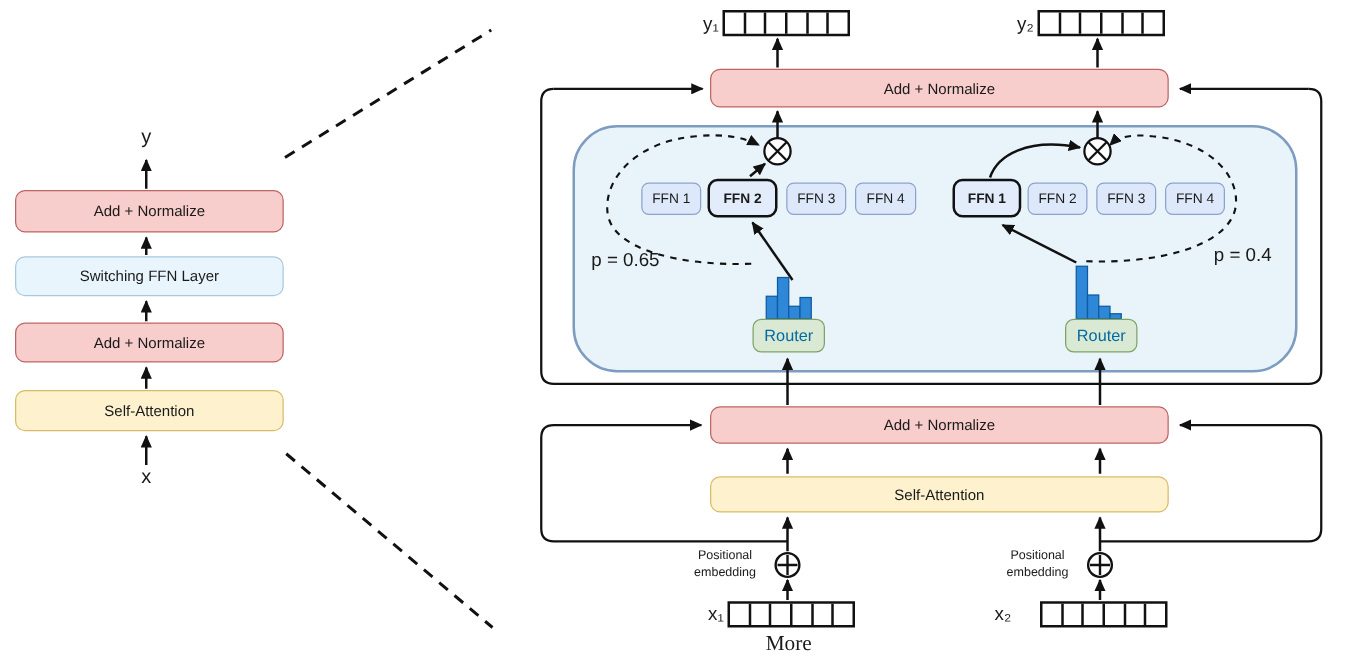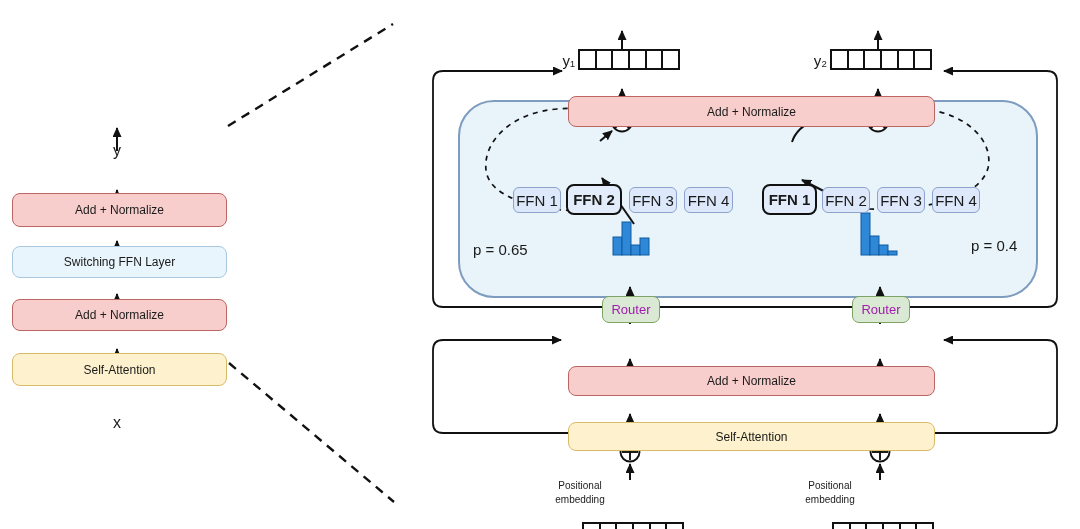--- a/index.html
+++ b/index.html
@@ -15,48 +15,48 @@
   .pink{background:#f8cecc;border:1.4px solid #bb6663;}
   .yellow{background:#fdf2cd;border:1.4px solid #d9bb67;}
   .lblue{background:#e9f5fc;border:1.4px solid #a8c9dd;}
   .expert-container{
     position:absolute;box-sizing:border-box;background:#e9f4fa;
     border:2.5px solid #7d9cbf;border-radius:36px;
   }
   .ffn{
     position:absolute;box-sizing:border-box;background:#dde8fa;border:1.3px solid #8ea2cc;
     border-radius:6px;display:flex;align-items:center;justify-content:center;
-    font-size:15px;color:#1a1a1a;
+    font-size:11px;color:#1a1a1a;
   }
   .ffn.selected{border:2.4px solid #111;border-radius:8px;font-weight:bold;background:#e2ecfa;}
   .router{
     position:absolute;box-sizing:border-box;background:#d9e9d4;border:1.4px solid #7ea465;
     border-radius:7px;display:flex;align-items:center;justify-content:center;
-    font-size:13px;color:#a21caf;
+    font-size:13px;color:#0369a1;
   }
   .strip{
     position:absolute;box-sizing:border-box;display:flex;background:#fff;
     border:2.4px solid #111;width:102px;height:21px;
   }
   .cell{flex:1;border-right:2.4px solid #111;}
   .cell:last-child{border-right:none;}
   .lbl{position:absolute;color:#1a1a1a;}
   .io-label{font-size:16px;text-align:center;width:24px;}
   .tok-label{font-size:15px;width:26px;text-align:right;}
   .prob{font-size:15px;}
   .pos-emb{font-size:10px;line-height:14px;text-align:center;width:70px;}
   .more{font-size:17px;text-align:center;width:66px;font-family:Liberation Serif, serif;}
   .watermark{
     position:absolute;left:681px;top:493px;width:399px;height:36px;
     background:rgba(155,155,155,0.95);color:#ffffff;font-size:21px;
     display:flex;align-items:center;justify-content:center;letter-spacing:1px;
     white-space:nowrap;overflow:hidden;
   }
   svg.lines{position:absolute;left:0;top:0;z-index:2;}
-  .topdiv{z-index:3;margin-top:41px;}
+  .topdiv{z-index:3;}
 </style>
 </head>
 <body>
 
 <div class="canvas">
 
   <div class="expert-container" style="left:458px;top:100px;width:580px;height:198px;"></div>
 
   <svg class="lines" width="1080" height="529" viewBox="0 0 1080 529">
     <defs>

